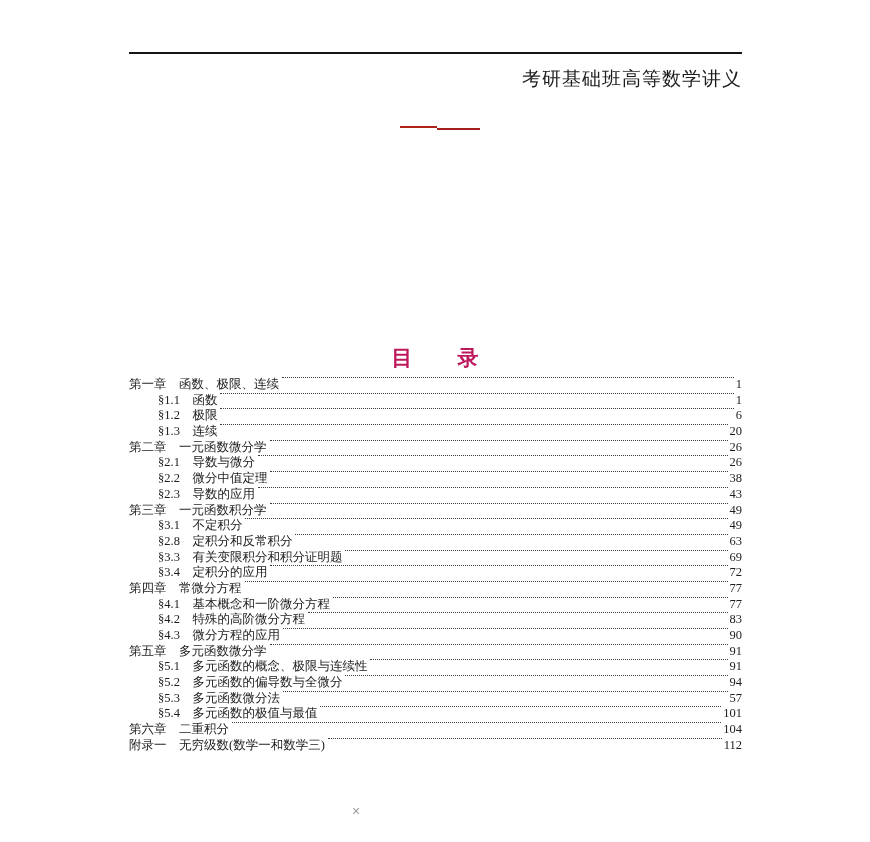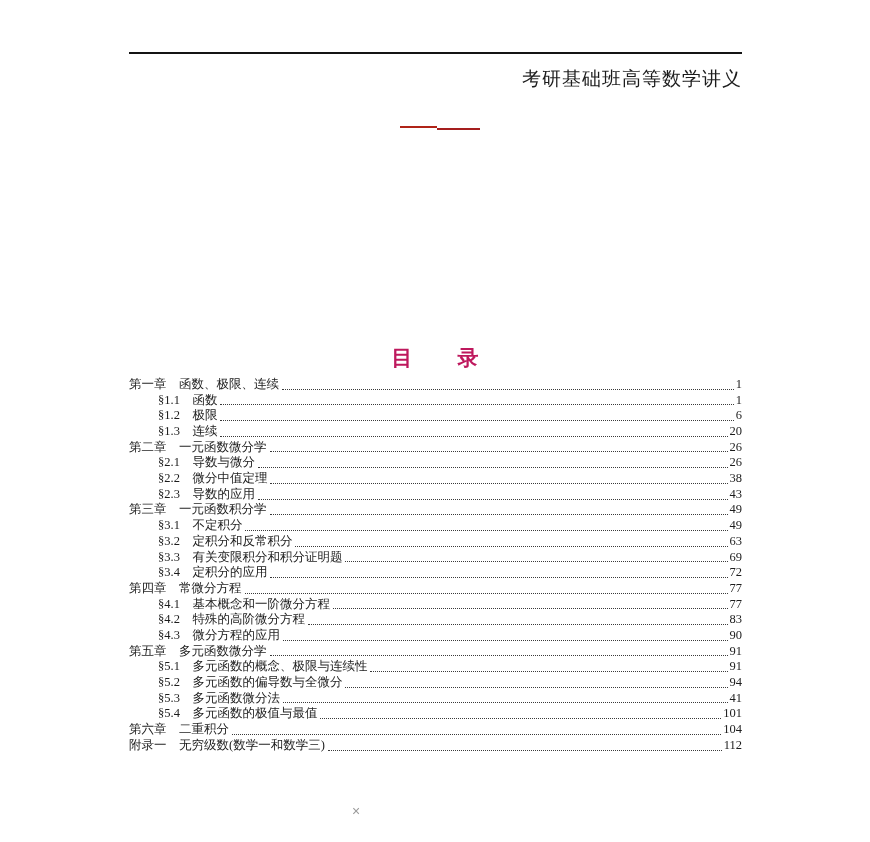--- a/index.html
+++ b/index.html
@@ -59,21 +59,21 @@
     letter-spacing: 1px;
   }
   .toc-list {
     position: absolute;
     left: 129px;
     top: 377px;
     width: 613px;
   }
   .toc-row {
     display: flex;
-    align-items: flex-end;
+    align-items: flex-start;
     height: 15.7px;
     line-height: 15.7px;
     font-size: 12.5px;
     cursor: pointer;
   }
   .toc-row.level2 { padding-left: 29px; }
   .toc-label {
     white-space: pre;
     flex: 0 0 auto;
   }
@@ -156,21 +156,21 @@
         <span class="toc-label">第三章　一元函数积分学</span>
         <span class="toc-leader"></span>
         <span class="toc-page">49</span>
       </div>
       <div class="toc-row level2">
         <span class="toc-label">§3.1　不定积分</span>
         <span class="toc-leader"></span>
         <span class="toc-page">49</span>
       </div>
       <div class="toc-row level2">
-        <span class="toc-label">§3.2　定积分和反常积分</span>
+        <span class="toc-label">§2.8　定积分和反常积分</span>
         <span class="toc-leader"></span>
         <span class="toc-page">63</span>
       </div>
       <div class="toc-row level2">
         <span class="toc-label">§3.3　有关变限积分和积分证明题</span>
         <span class="toc-leader"></span>
         <span class="toc-page">69</span>
       </div>
       <div class="toc-row level2">
         <span class="toc-label">§3.4　定积分的应用</span>
@@ -208,21 +208,21 @@
         <span class="toc-page">91</span>
       </div>
       <div class="toc-row level2">
         <span class="toc-label">§5.2　多元函数的偏导数与全微分</span>
         <span class="toc-leader"></span>
         <span class="toc-page">94</span>
       </div>
       <div class="toc-row level2">
         <span class="toc-label">§5.3　多元函数微分法</span>
         <span class="toc-leader"></span>
-        <span class="toc-page">41</span>
+        <span class="toc-page">57</span>
       </div>
       <div class="toc-row level2">
         <span class="toc-label">§5.4　多元函数的极值与最值</span>
         <span class="toc-leader"></span>
         <span class="toc-page">101</span>
       </div>
       <div class="toc-row level1">
         <span class="toc-label">第六章　二重积分</span>
         <span class="toc-leader"></span>
         <span class="toc-page">104</span>

